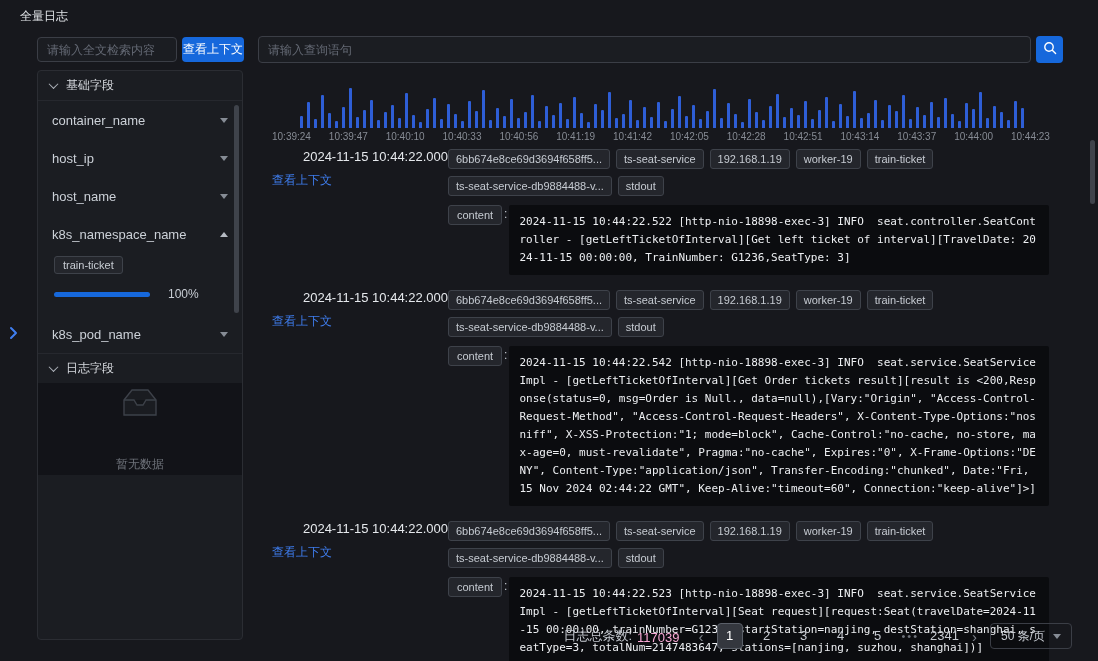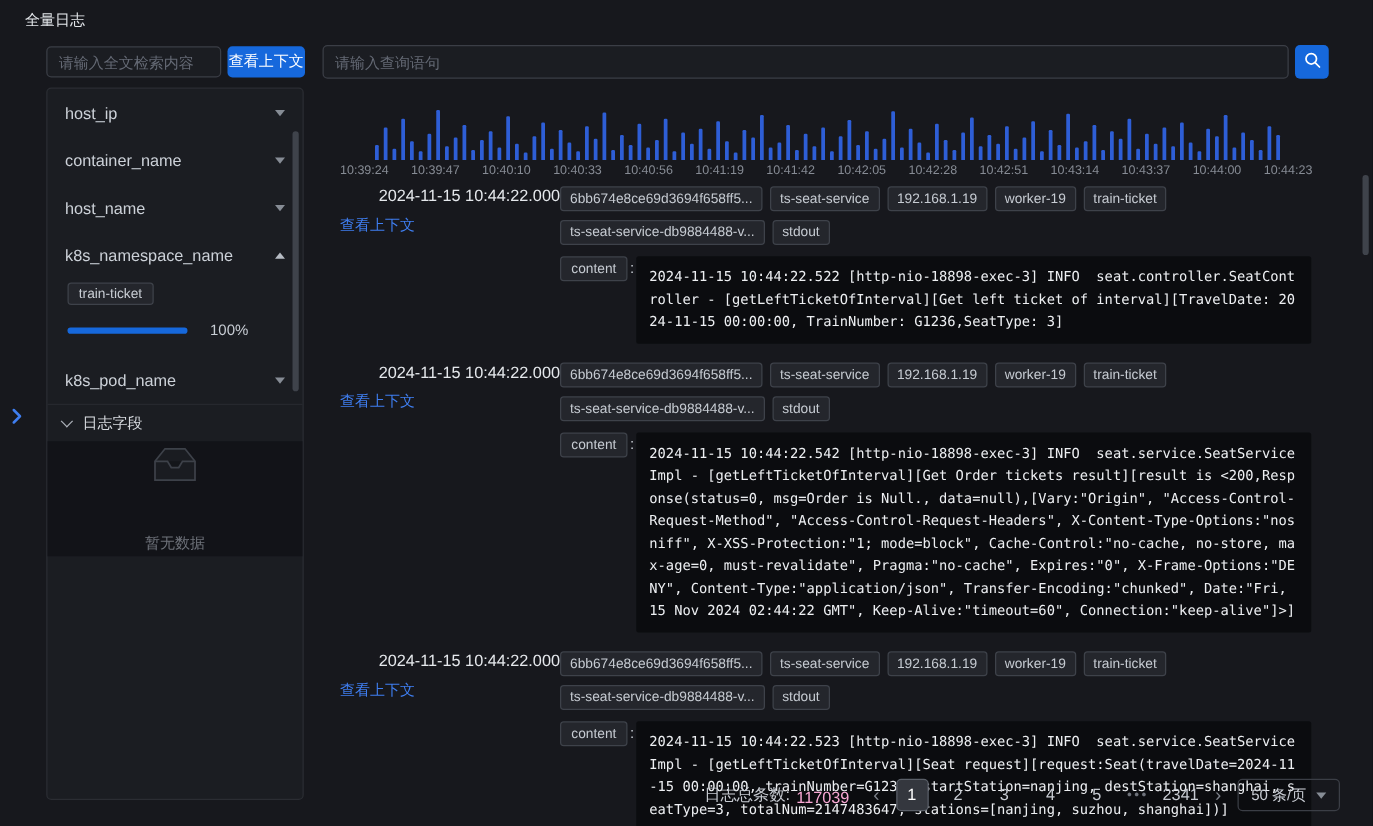--- a/index.html
+++ b/index.html
@@ -74,27 +74,31 @@
   <button class="search-btn">
     <span>
       <svg width="14" height="14" viewBox="0 0 14 14">
           <circle cx="6" cy="6" r="4.2" fill="none" stroke="#fff" stroke-width="1.4"></circle>
           <line x1="9.3" y1="9.3" x2="12.6" y2="12.6" stroke="#fff" stroke-width="1.4" stroke-linecap="round"></line>
         </svg>
     </span>
   </button>
 
   <div class="sidebar">
-
+    <div class="sec-h base-h">
+      <span class="chev"></span>
+      <span>基础字段</span>
+    </div>
+
+    <div class="field">
+      <span>container_name</span>
+      <span class="caret"></span>
+    </div>
     <div class="field">
       <span>host_ip</span>
-      <span class="caret"></span>
-    </div>
-    <div class="field">
-      <span>container_name</span>
       <span class="caret"></span>
     </div>
     <div class="field">
       <span>host_name</span>
       <span class="caret"></span>
     </div>
     <div class="field">
       <span>k8s_namespace_name</span>
       <span class="caret up"></span>
     </div>

